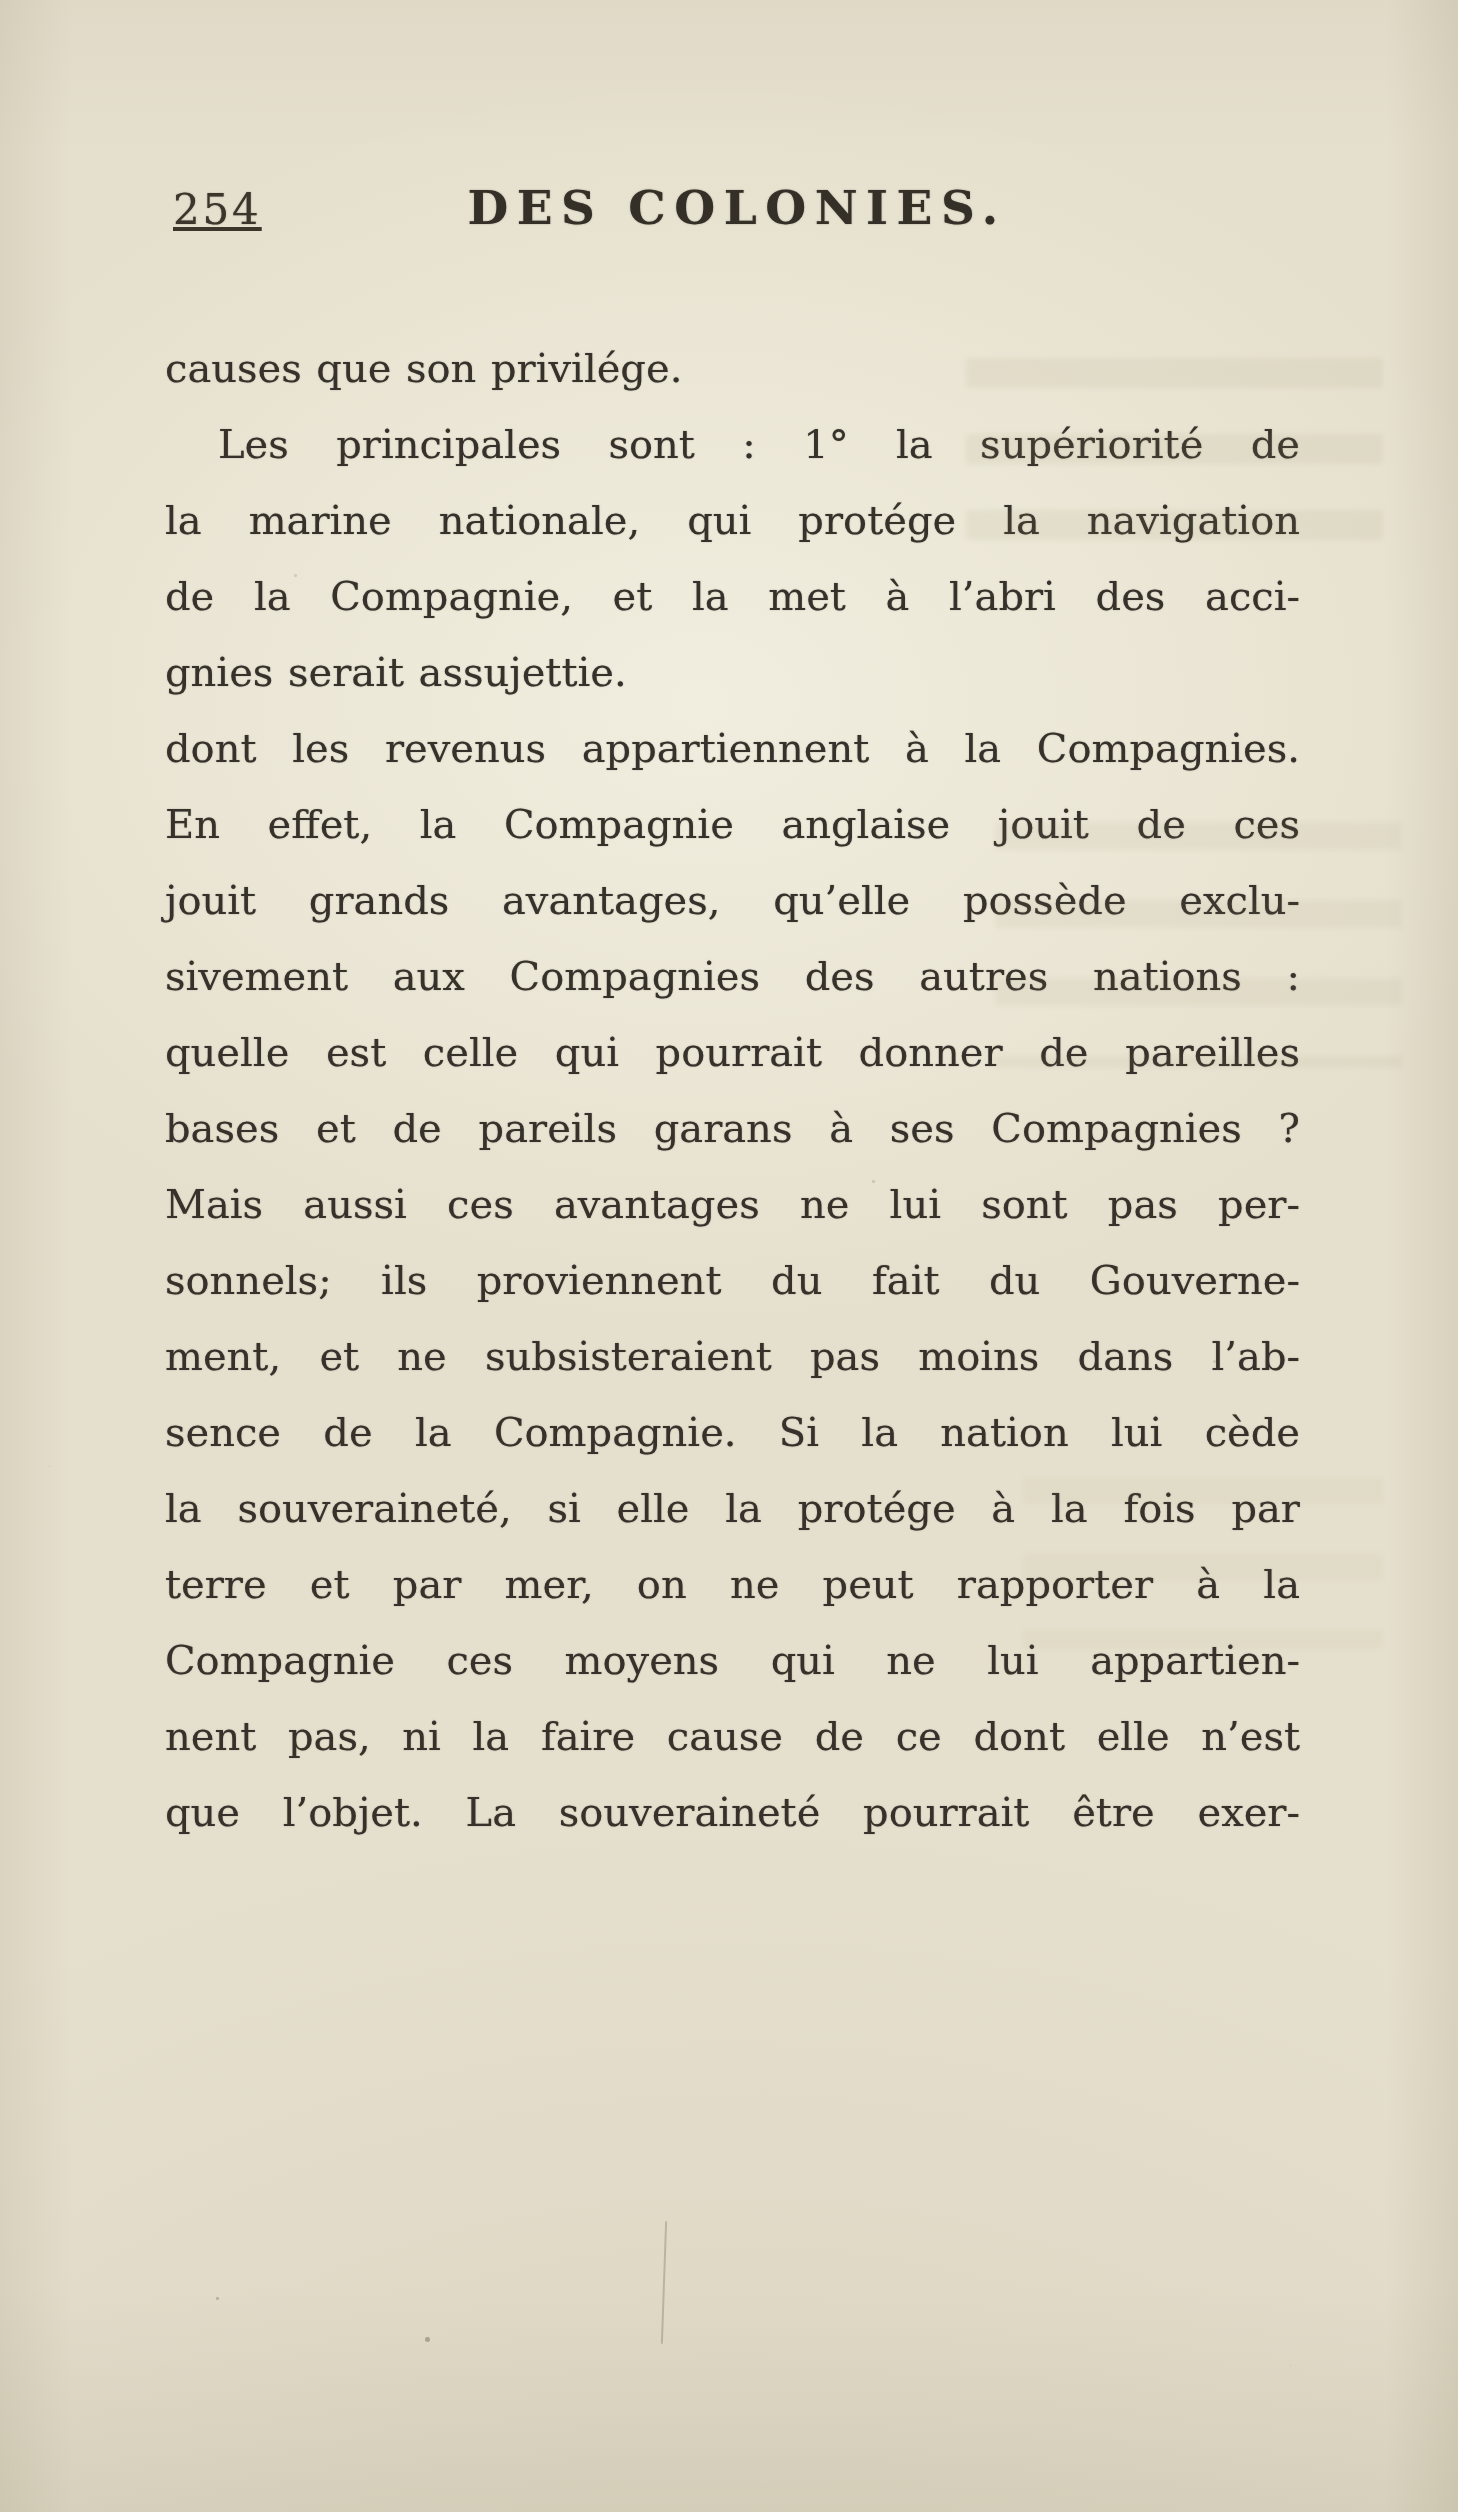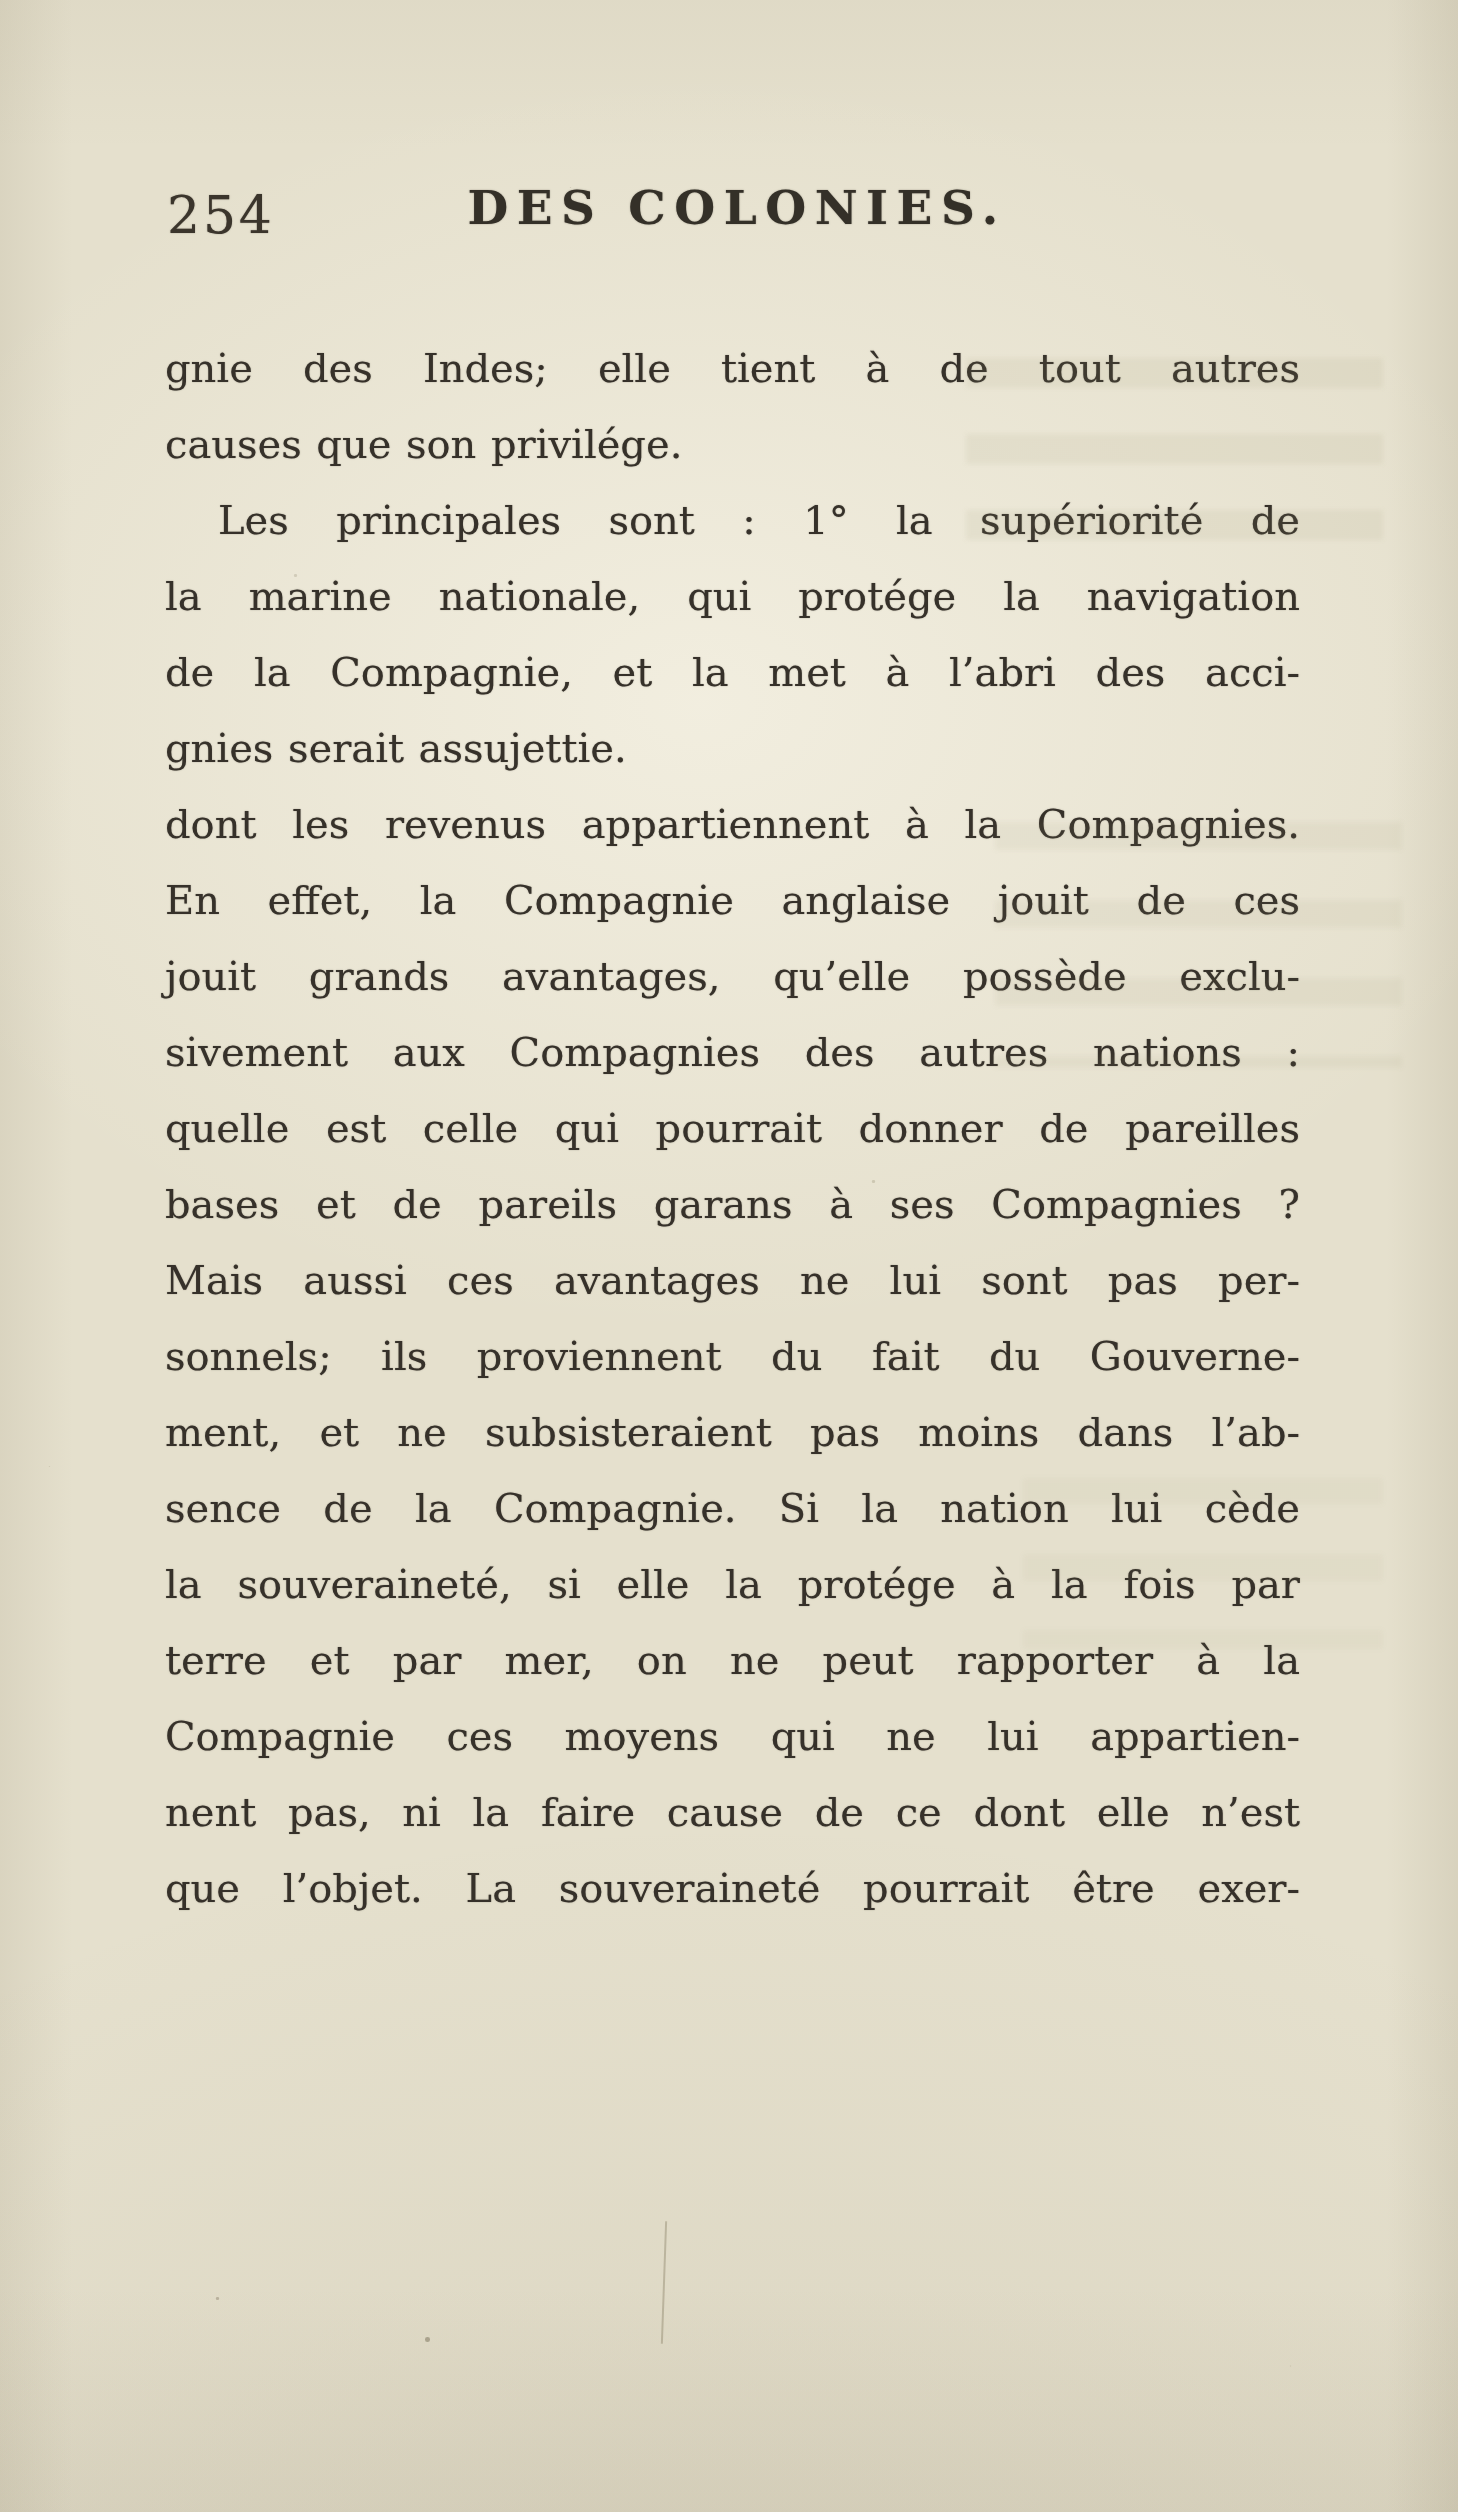--- a/index.html
+++ b/index.html
@@ -19,27 +19,28 @@
       radial-gradient(1231px 900px at 48% 28%, rgba(252,249,238,0.55), rgba(252,249,238,0) 70%),
       radial-gradient(2179px 1610px at 50% 112%, rgba(128,116,86,0.12), rgba(128,116,86,0) 62%),
       linear-gradient(90deg, rgba(118,106,76,0.10), rgba(118,106,76,0) 5%, rgba(118,106,76,0) 95%, rgba(118,106,76,0.12)),
       linear-gradient(0deg, rgba(118,106,76,0.09), rgba(118,106,76,0) 9%),
       linear-gradient(180deg, rgba(118,106,76,0.05), rgba(118,106,76,0) 6%);
   }
 
   
   .pagenum {
     position: absolute;
-    left: 167px;
+    left: 173px;
     top: 189px;
-    font-size: 52px;
+    font-size: 42px;
     line-height: 1;
     letter-spacing: 2.8px;
     color: #3b352c;
     text-shadow: 0 0 1.3px rgba(52,46,36,0.55);
+    text-decoration: underline;
   }
   .running-title {
     position: absolute;
     left: 15px;
     right: 0;
     top: 184px;
     text-align: center;
     font-size: 47px;
     line-height: 1;
     font-weight: bold;
@@ -126,21 +127,20 @@
 <body>
 
 <div class="page">
 
   <div>
     <span class="pagenum">254</span>
     <div class="running-title">DES COLONIES.</div>
   </div>
 
   <div class="textblock">
-      <div class="text-line">gnie des Indes; elle tient à de tout autres</div>
       <div class="text-line nojust">causes que son privilége.</div>
       <div class="text-line indent">Les principales sont : 1° la supériorité de</div>
       <div class="text-line">la marine nationale, qui protége la navigation</div>
       <div class="text-line">de la Compagnie, et la met à l’abri des acci-</div>
       <div class="text-line nojust">gnies serait assujettie.</div>
       <div class="text-line">dont les revenus appartiennent à la Compagnies.</div>
       <div class="text-line">En effet, la Compagnie anglaise jouit de ces</div>
       <div class="text-line">jouit grands avantages, qu’elle possède exclu-</div>
       <div class="text-line">sivement aux Compagnies des autres nations :</div>
       <div class="text-line">quelle est celle qui pourrait donner de pareilles</div>

